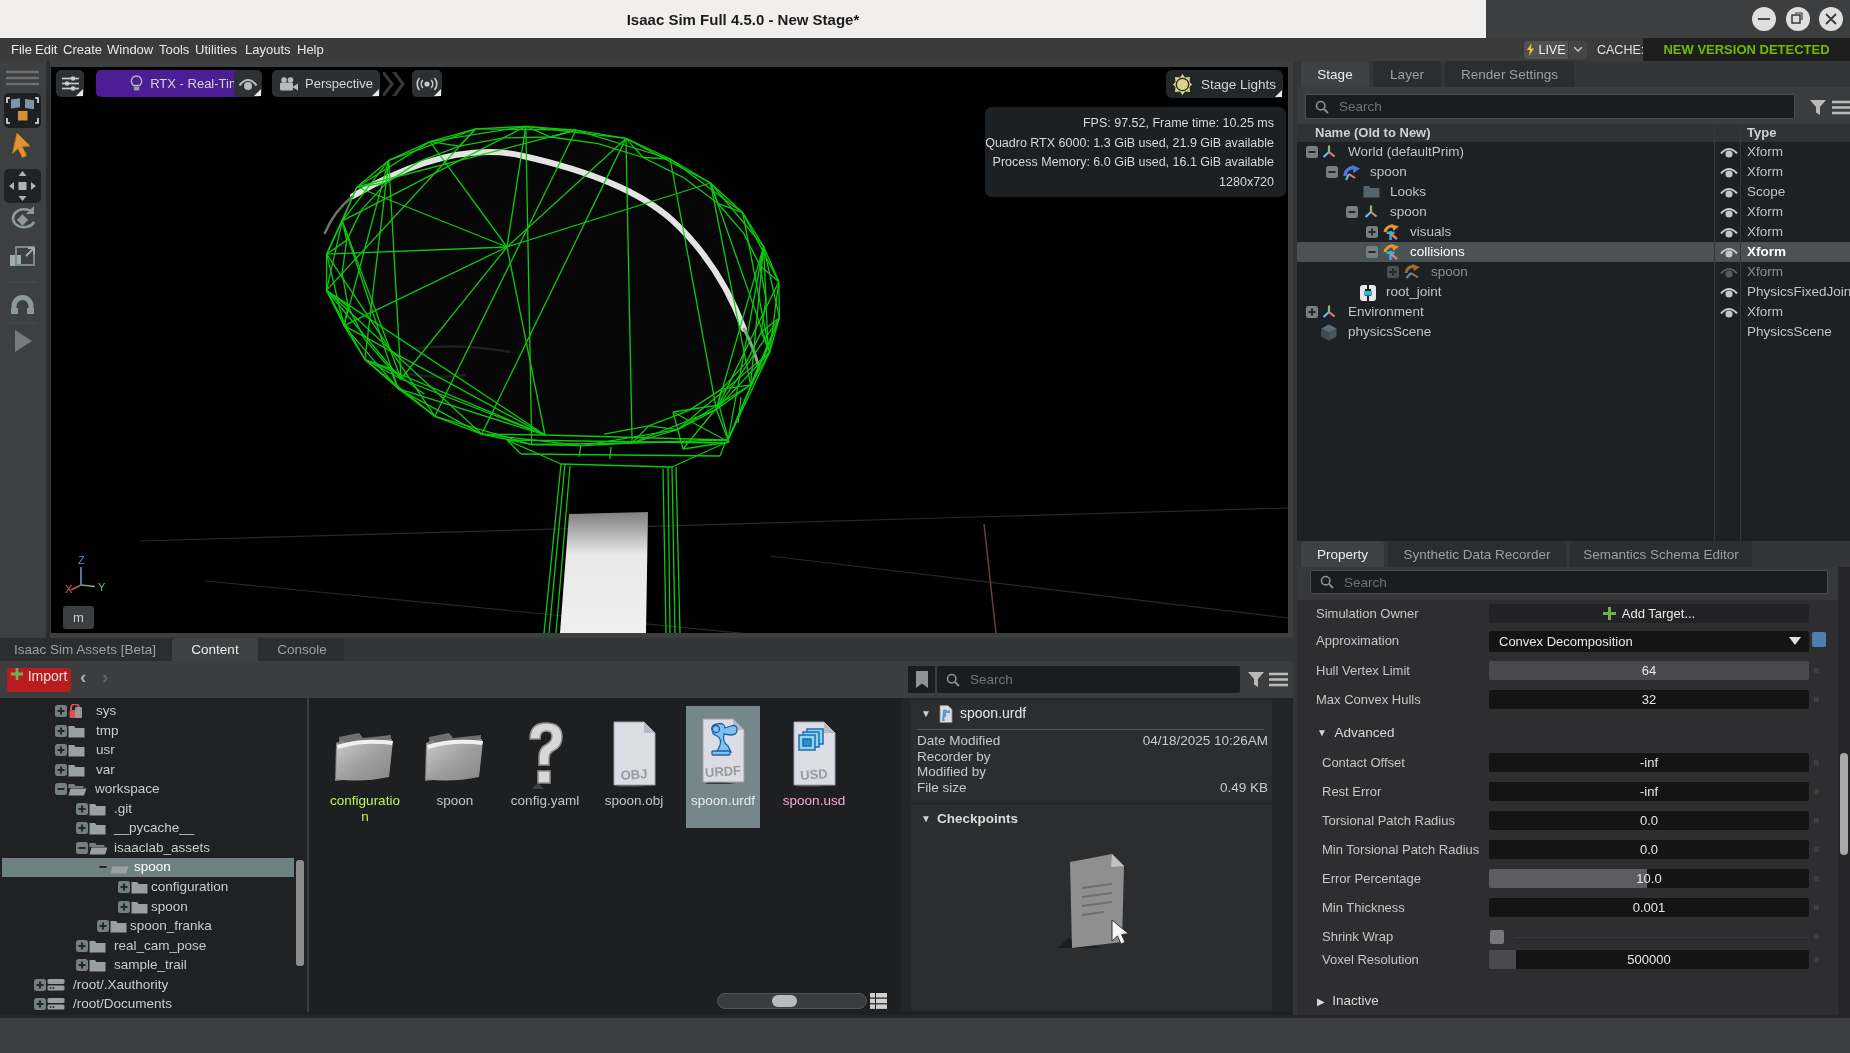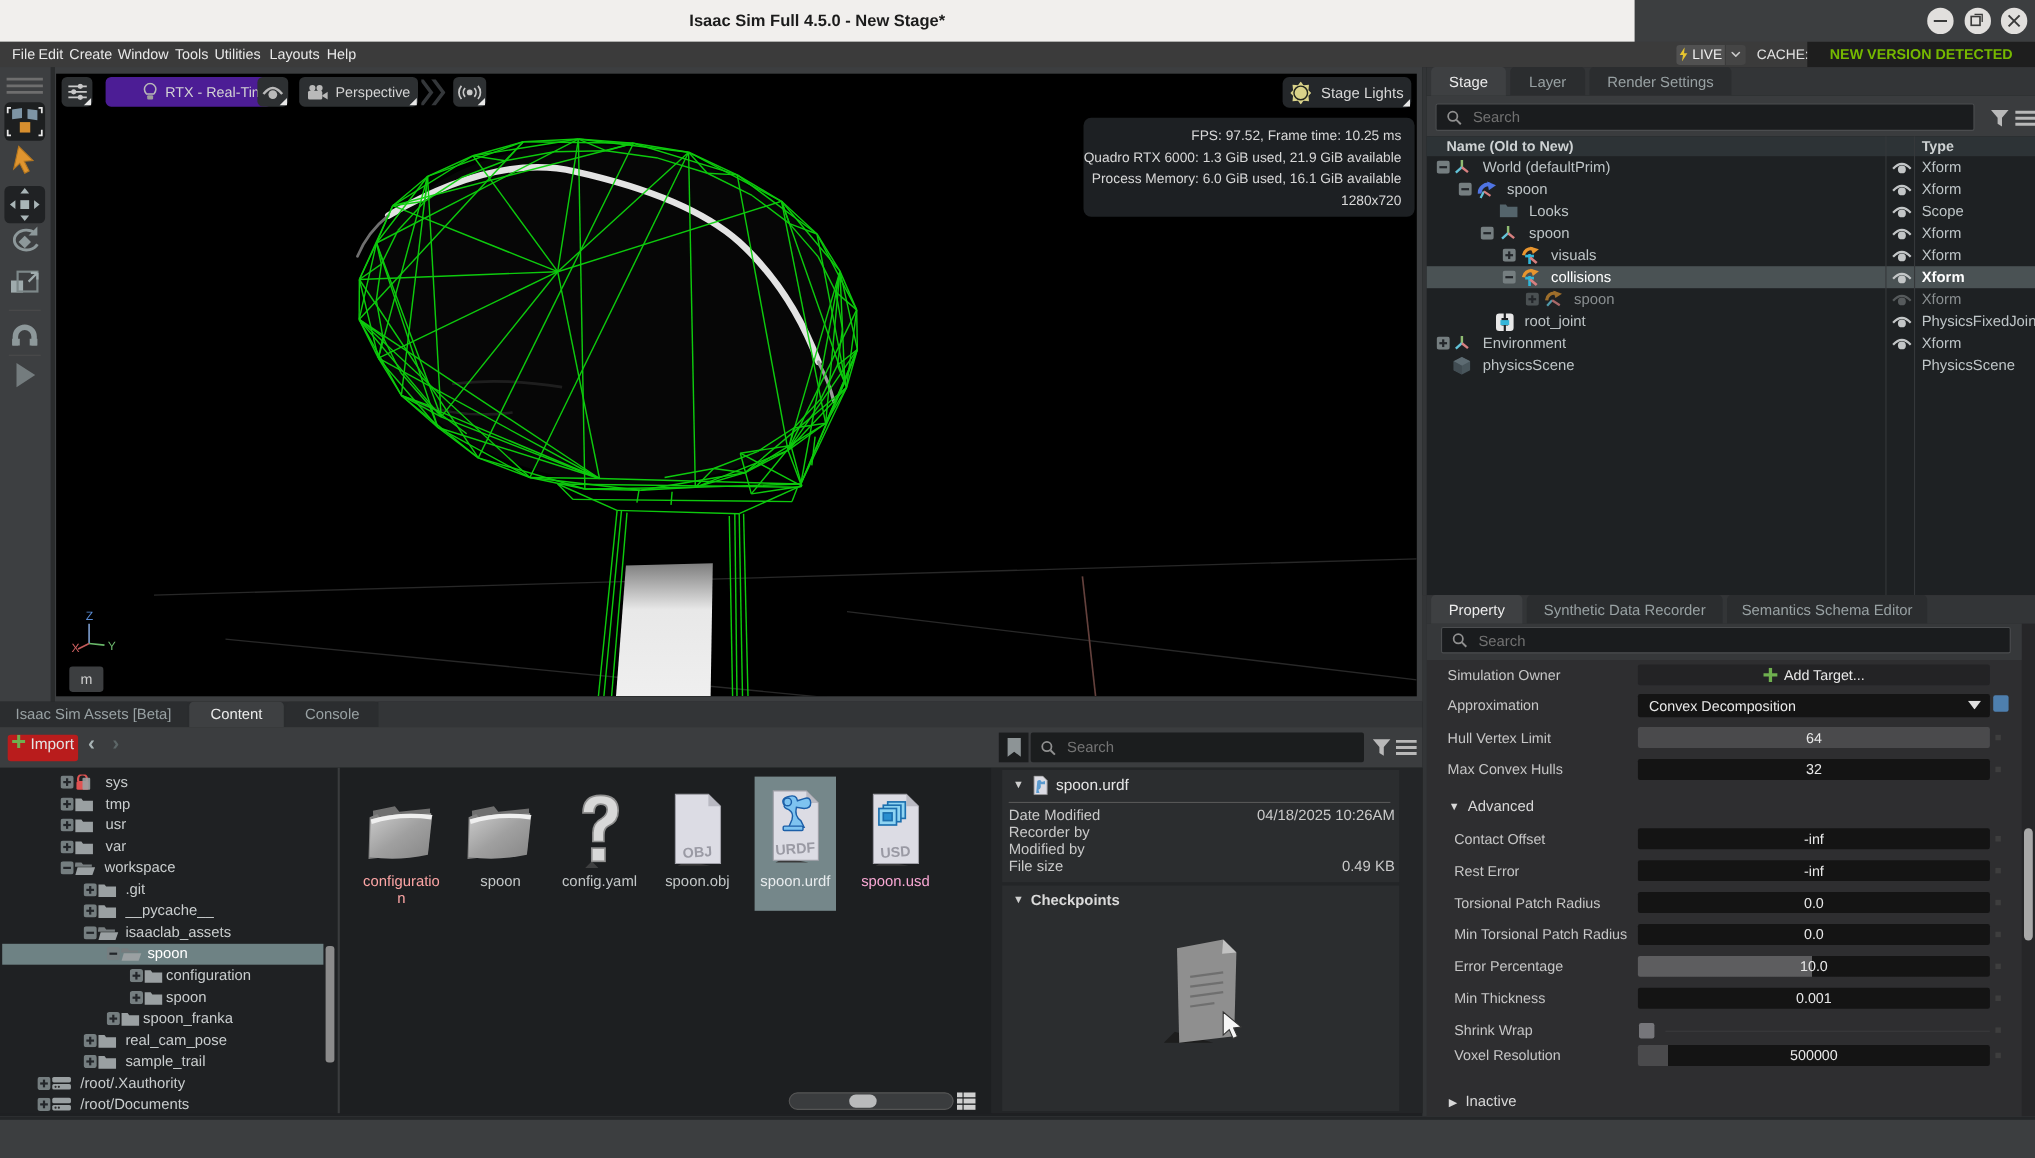--- a/index.html
+++ b/index.html
@@ -864,21 +864,21 @@
 <stop offset="0" stop-color="#cccccc"></stop>
                 <stop offset="0.5" stop-color="#a0a0a0"></stop>
                 <stop offset="1" stop-color="#868686"></stop>
               </linearGradient>
             </defs>
 <path d="M6 10 L26 6 L30 11 L58 8 L57 40 L8 48 Z" fill="#6f6f6f"></path>
 <path d="M3 16 L10 13 L13 17 L59 12 L56 48 L2 54 Z" fill="#828282"></path>
 <path d="M4 18 Q 30 10 60 14 L 56 50 Q 28 56 3 52 Z" fill="url(#g1)"></path>
 <path d="M4 18 Q 30 10 60 14 L59 18 Q 30 14 5 22 Z" fill="#efefef"></path>
           </svg></div>
-<div class="ab" style="left:11px;top:95px;width:90px;text-align:center;color:#fca5a5;font-size:13.5px;line-height:16px">configuratio<br>n</div>
+<div class="ab" style="left:11px;top:95px;width:90px;text-align:center;color:#bef264;font-size:13.5px;line-height:16px">configuratio<br>n</div>
 <div class="ab" style="left:114px;top:29px"><svg width="64" height="62" viewBox="0 0 64 62">
             <defs>
               <linearGradient id="g2" x1="0" y1="0" x2="1" y2="1">
 <stop offset="0" stop-color="#cccccc"></stop>
                 <stop offset="0.5" stop-color="#a0a0a0"></stop>
                 <stop offset="1" stop-color="#868686"></stop>
               </linearGradient>
             </defs>
 <path d="M6 10 L26 6 L30 11 L58 8 L57 40 L8 48 Z" fill="#6f6f6f"></path>
 <path d="M3 16 L10 13 L13 17 L59 12 L56 48 L2 54 Z" fill="#828282"></path>

